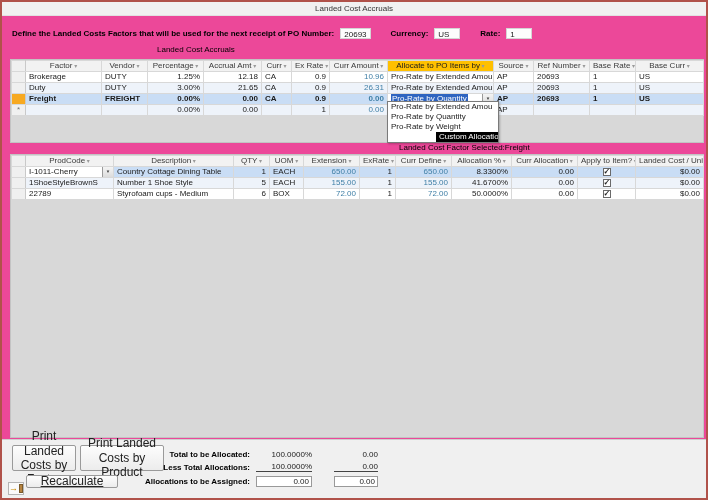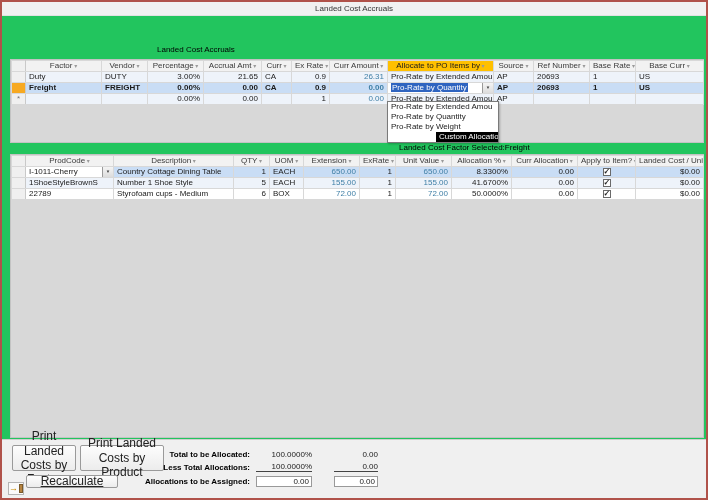--- a/index.html
+++ b/index.html
@@ -1,18 +1,18 @@
 <!DOCTYPE html>
 <html><head>
 <meta charset="utf-8">
 <style>
   * { margin:0; padding:0; box-sizing:border-box; }
   body { font-family:"Liberation Sans", sans-serif; background:#ffffff; }
   .window { position:relative; width:708px; height:500px; border:2px solid #b0524a;
-            background:#22c55e; font-size:8px; color:#1a1a1a; overflow:hidden; }
+            background:#ec4899; font-size:8px; color:#1a1a1a; overflow:hidden; }
   .titlebar { height:14px; display:flex; align-items:center; justify-content:center;
               background:#f1f1f1; border-bottom:1px solid #e2e2e2; color:#333; }
   .define-row { position:absolute; left:10px; top:26px; display:flex; align-items:center; gap:6px; }
   .lbl-b { font-weight:bold; color:#000; }
   .field { min-width:26px; height:11px; line-height:11px; padding:0 3px; background:#fdfdfd;
            border:1px solid #d5d5d5; }
   .po-field { margin-right:14px; }
   .cur-field { margin-right:14px; }
   .section-title { position:absolute; left:155px; top:43px; color:#000; }
 
@@ -81,20 +81,28 @@
 </style>
 </head>
 <body>
 
 <div class="window">
 
   <div class="titlebar">
     <span>Landed Cost Accruals</span>
   </div>
 
+  <div class="define-row">
+    <span class="lbl-b">Define the Landed Costs Factors that will be used for the next receipt of PO Number:</span>
+    <span class="field po-field">20693</span>
+    <span class="lbl-b">Currency:</span>
+    <span class="field cur-field">US</span>
+    <span class="lbl-b">Rate:</span>
+    <span class="field">1</span>
+  </div>
 
   <div class="section-title">Landed Cost Accruals</div>
 
   <div class="ds ds-top">
     <table class="sheet">
       <colgroup>
         <col style="width:14px">
           <col style="width:76px">
           <col style="width:46px">
           <col style="width:56px">
@@ -119,20 +127,35 @@
           <th class="arrowed">Ex Rate</th>
           <th class="arrowed">Curr Amount</th>
           <th class="arrowed accent">Allocate to PO Items by</th>
           <th class="arrowed">Source</th>
           <th class="arrowed">Ref Number</th>
           <th class="arrowed">Base Rate</th>
           <th class="arrowed">Base Curr</th>
         </tr>
       </thead>
       <tbody>
+        <tr>
+          <td class="selcol"></td>
+          <td>Brokerage</td>
+          <td>DUTY</td>
+          <td class="num">1.25%</td>
+          <td class="num">12.18</td>
+          <td>CA</td>
+          <td class="num">0.9</td>
+          <td class="num calc">10.96</td>
+          <td>Pro-Rate by Extended Amou</td>
+          <td>AP</td>
+          <td>20693</td>
+          <td>1</td>
+          <td>US</td>
+        </tr>
         <tr class="alt">
           <td class="selcol"></td>
           <td>Duty</td>
           <td>DUTY</td>
           <td class="num">3.00%</td>
           <td class="num">21.65</td>
           <td>CA</td>
           <td class="num">0.9</td>
           <td class="num calc">26.31</td>
           <td>Pro-Rate by Extended Amou</td>
@@ -208,21 +231,21 @@
       </colgroup>
       <thead>
         <tr>
           <th class="selcol"></th>
           <th class="arrowed">ProdCode</th>
           <th class="arrowed">Description</th>
           <th class="arrowed">QTY</th>
           <th class="arrowed">UOM</th>
           <th class="arrowed">Extension</th>
           <th class="arrowed">ExRate</th>
-          <th class="arrowed">Unit Value</th>
+          <th class="arrowed">Curr Define</th>
           <th class="arrowed">Allocation %</th>
           <th class="arrowed">Curr Allocation</th>
           <th class="arrowed">Apply to Item?</th>
           <th class="arrowed">Landed Cost / Unit</th>
         </tr>
       </thead>
       <tbody>
         <tr class="selected">
           <td class="selcol"></td>
           <td class="combo-cell">

